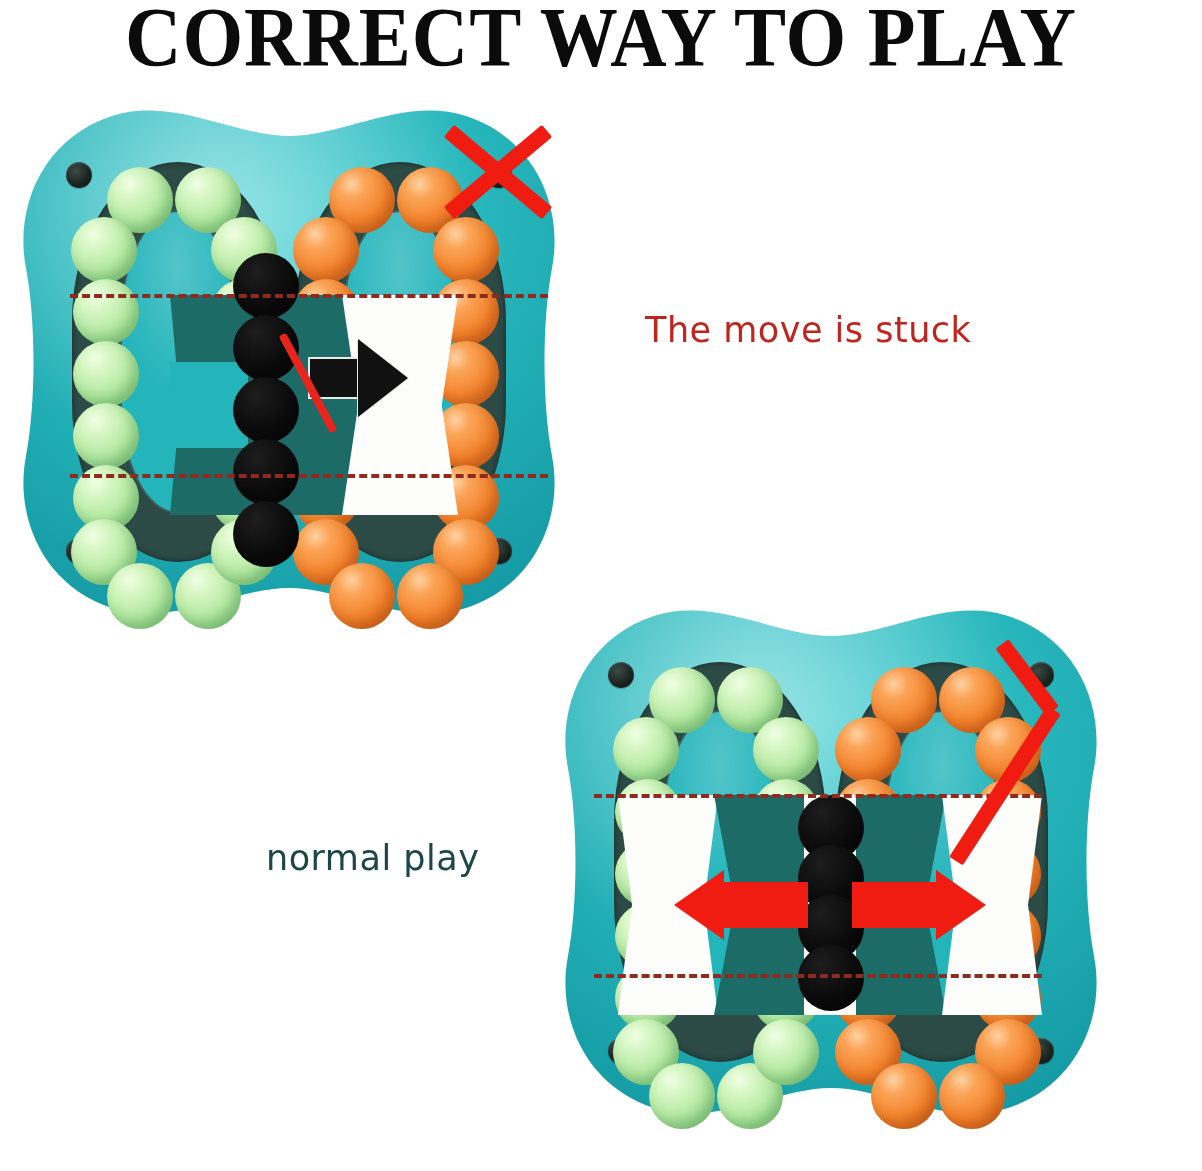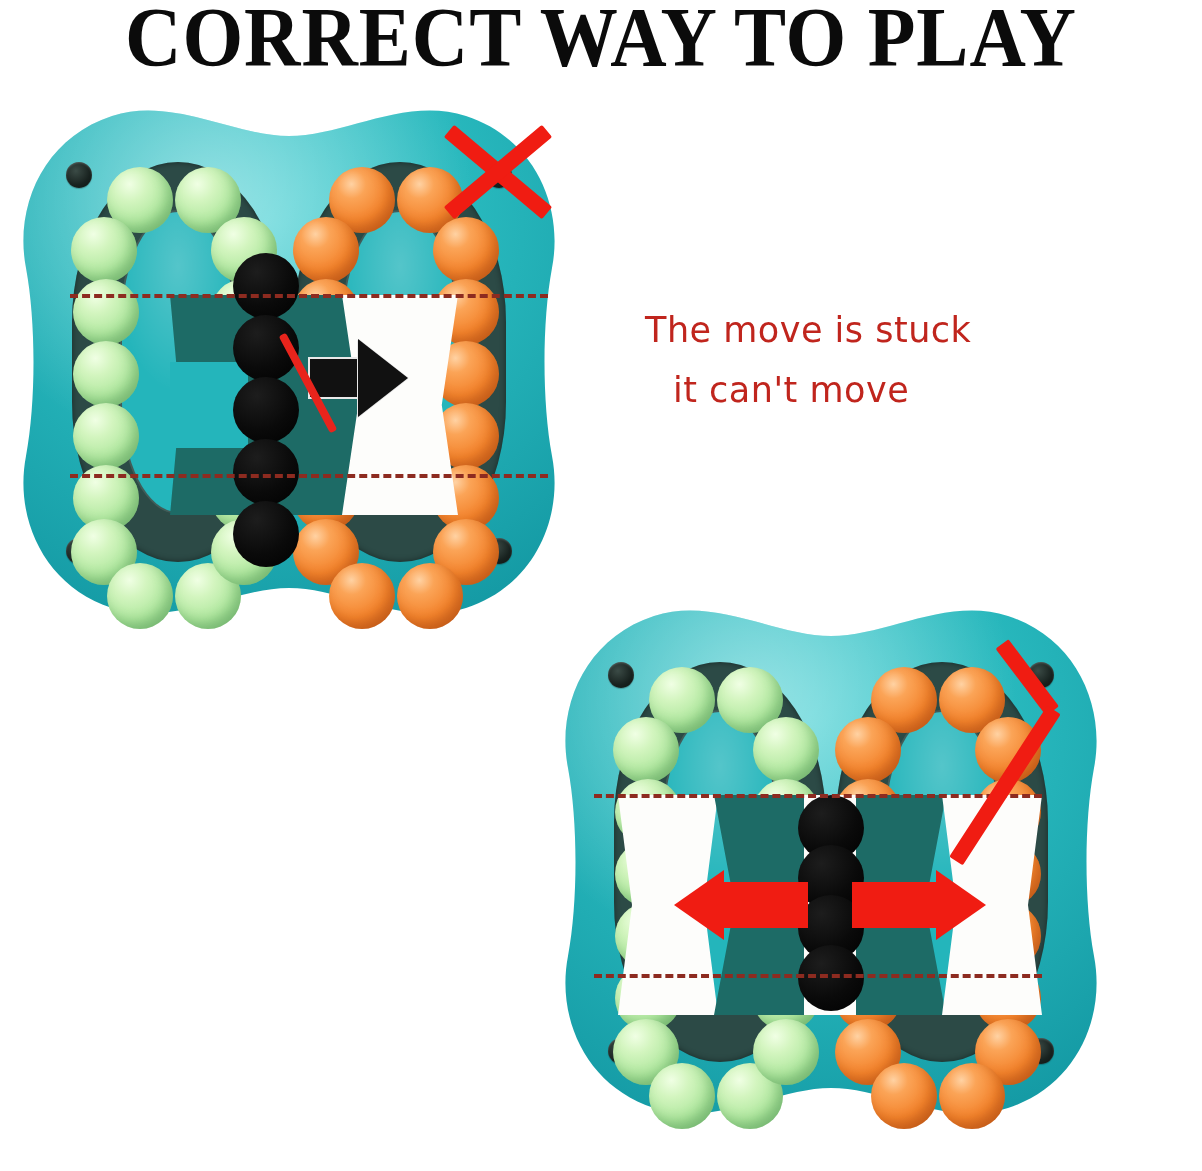--- a/index.html
+++ b/index.html
@@ -406,17 +406,17 @@
   <div class="checkmark" style="left:430px; top:0px; width:160px; height:150px;">
     <span style="left:18px; top:44px; width:16px; height:84px;
                  transform: rotate(-37deg); transform-origin: 50% 0%;"></span>
     <span style="left:70px; top:110px; width:16px; height:180px;
                  transform: rotate(33deg); transform-origin: 50% 0%;"></span>
   </div>
 </div>
 
 <div class="anno" id="anno-stuck">
   <span class="ln ln1">The move is stuck</span>
-  <span class="ln ln2">it can't move</span>
 </div>
 
 <div class="anno" id="anno-smooth">
+  <span class="ln ln2">normal play</span>
 </div>
 
 </body></html>

